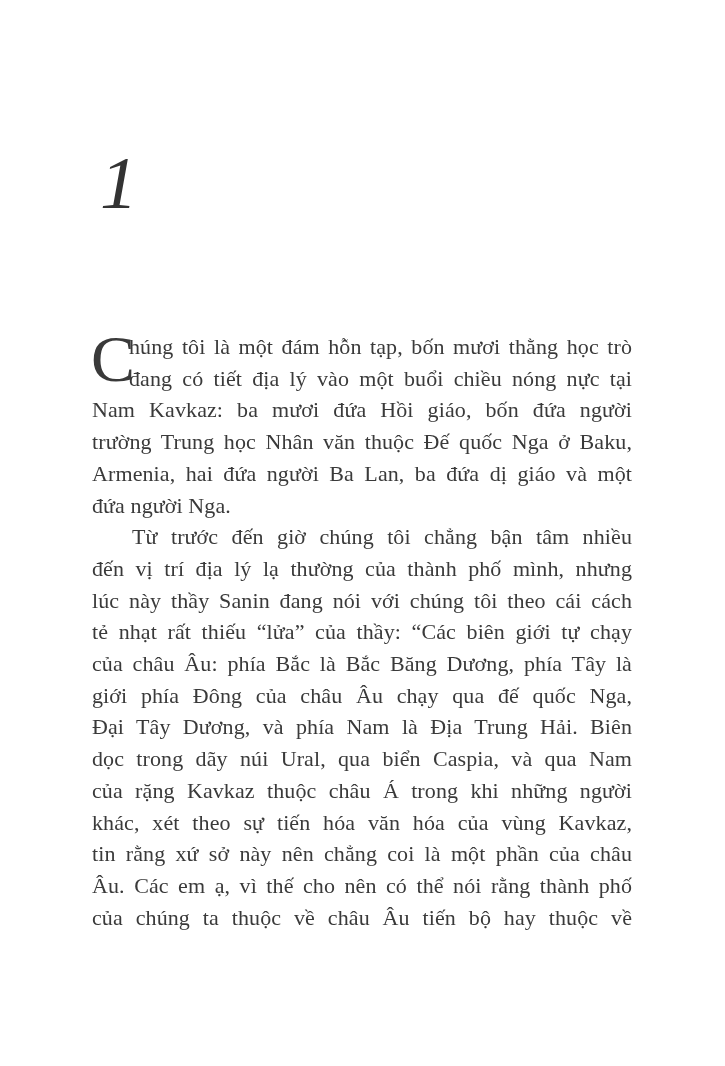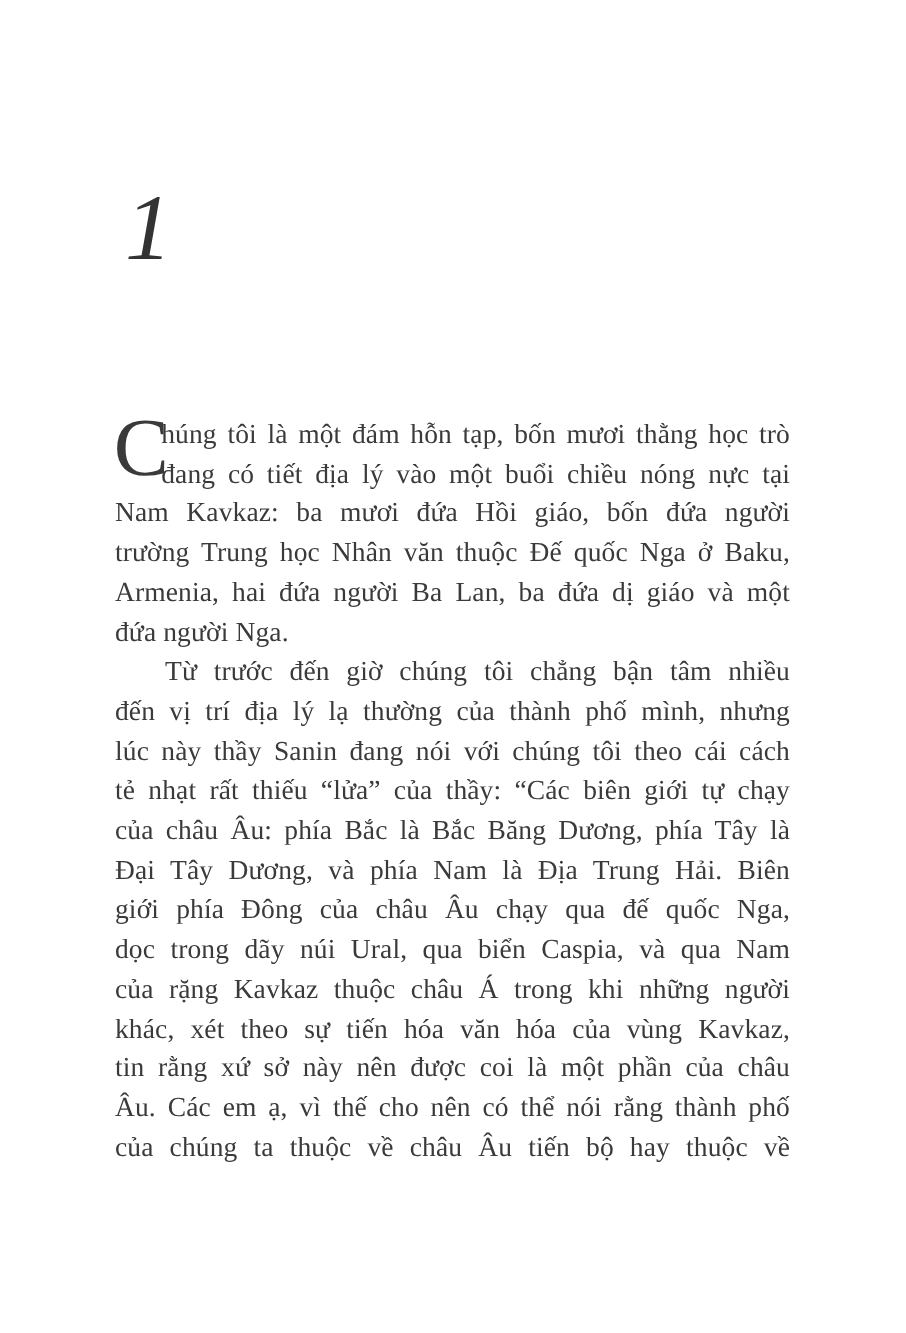--- a/index.html
+++ b/index.html
@@ -80,24 +80,24 @@
       <div class="line j">Armenia, hai đứa người Ba Lan, ba đứa dị giáo và một</div>
       <div class="line end">đứa người Nga.</div>
     </div>
 
     <div class="para">
       <div class="line j pi">Từ trước đến giờ chúng tôi chẳng bận tâm nhiều</div>
       <div class="line j">đến vị trí địa lý lạ thường của thành phố mình, nhưng</div>
       <div class="line j">lúc này thầy Sanin đang nói với chúng tôi theo cái cách</div>
       <div class="line j">tẻ nhạt rất thiếu “lửa” của thầy: “Các biên giới tự chạy</div>
       <div class="line j">của châu Âu: phía Bắc là Bắc Băng Dương, phía Tây là</div>
+      <div class="line j">giới phía Đông của châu Âu chạy qua đế quốc Nga,</div>
       <div class="line j">Đại Tây Dương, và phía Nam là Địa Trung Hải. Biên</div>
-      <div class="line j">giới phía Đông của châu Âu chạy qua đế quốc Nga,</div>
       <div class="line j">dọc trong dãy núi Ural, qua biển Caspia, và qua Nam</div>
       <div class="line j">của rặng Kavkaz thuộc châu Á trong khi những người</div>
       <div class="line j">khác, xét theo sự tiến hóa văn hóa của vùng Kavkaz,</div>
-      <div class="line j">tin rằng xứ sở này nên được coi là một phần của châu</div>
+      <div class="line j">tin rằng xứ sở này nên chẳng coi là một phần của châu</div>
       <div class="line j">Âu. Các em ạ, vì thế cho nên có thể nói rằng thành phố</div>
       <div class="line j">của chúng ta thuộc về châu Âu tiến bộ hay thuộc về</div>
     </div>
 
   </div>
 </div>
 
 </body></html>

